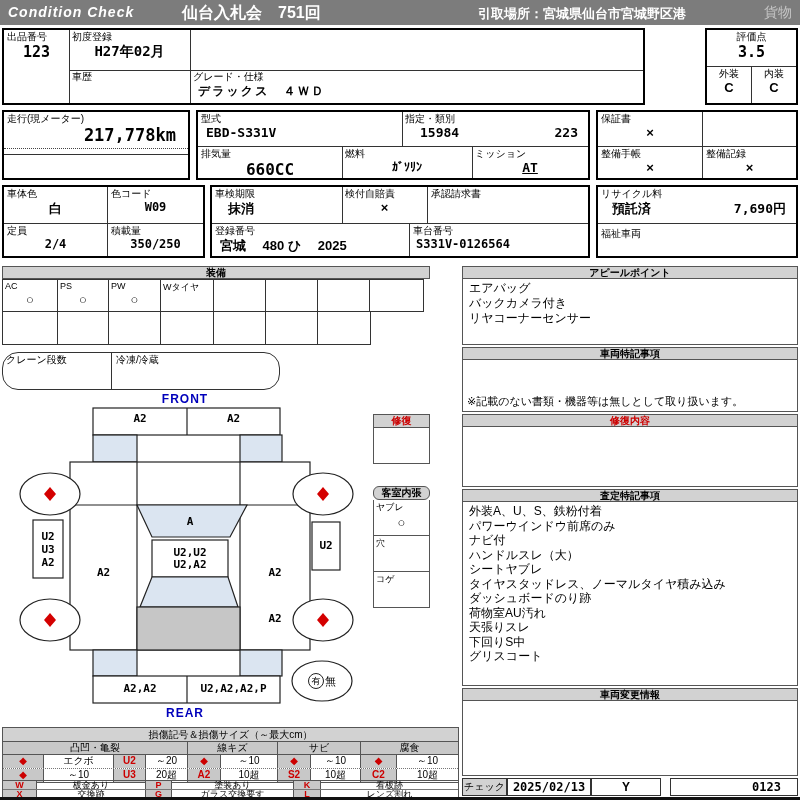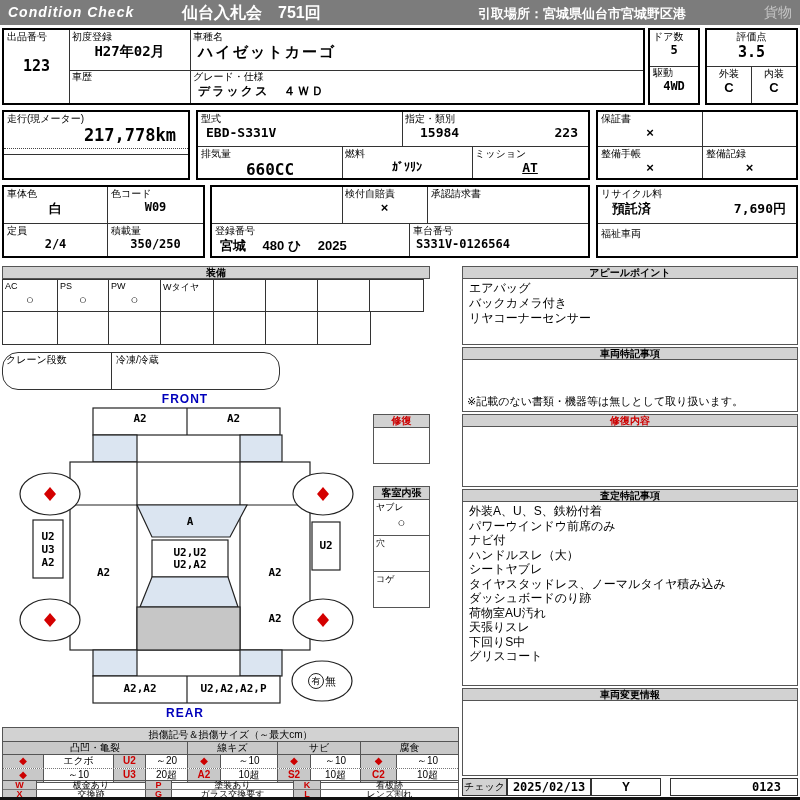--- a/index.html
+++ b/index.html
@@ -41,46 +41,35 @@
     <span class="abs" style="left:478px;top:5px;font-size:13px;font-weight:bold;">引取場所：宮城県仙台市宮城野区港</span>
     <span class="abs" style="right:8px;top:4px;font-size:14px;color:#c4c4c4;">貨物</span>
   </div>
 
   <div class="abs b2" style="left:2px;top:28px;width:643px;height:77px;">
     <div class="vline" style="left:65px;top:0;height:73px;"></div>
     <div class="vline" style="left:186px;top:0;height:73px;"></div>
     <div class="hline" style="left:65px;top:40px;width:574px;"></div>
     <div class="abs" style="left:0;top:0;width:65px;height:73px;">
       <div class="lbl">出品番号</div>
-      <div class="val mono ctr" style="font-size:15px;margin-top:14px;">123</div>
+      <div class="val mono ctr" style="font-size:15px;">123</div>
     </div>
     <div class="abs" style="left:65px;top:0;width:121px;height:40px;">
       <div class="lbl">初度登録</div>
       <div class="val mono ctr" style="font-size:14px;">H27年02月</div>
     </div>
     <div class="abs" style="left:65px;top:40px;width:121px;height:33px;">
       <div class="lbl">車歴</div>
     </div>
-    <div class="abs" style="left:186px;top:0;width:457px;height:40px;">
-      <div class="lbl">車種名</div>
-      <div class="val" style="font-size:15px;padding-left:8px;letter-spacing:2px;">ハイゼットカーゴ</div>
-    </div>
     <div class="abs" style="left:186px;top:40px;width:457px;height:33px;">
       <div class="lbl">グレード・仕様</div>
       <div class="val" style="font-size:12px;padding-left:8px;letter-spacing:2px;">デラックス　４ＷＤ</div>
     </div>
   </div>
 
-  <div class="abs b2" style="left:648px;top:28px;width:52px;height:77px;">
-    <div class="hline" style="left:0;top:36px;width:48px;"></div>
-    <div class="lbl">ドア数</div>
-    <div class="val mono ctr" style="font-size:12px;">5</div>
-    <div class="lbl" style="margin-top:9px;">駆動</div>
-    <div class="val mono ctr" style="font-size:12px;">4WD</div>
-  </div>
 
   <div class="abs b2" style="left:705px;top:28px;width:93px;height:77px;">
     <div class="hline" style="left:0;top:36px;width:89px;"></div>
     <div class="vline" style="left:44px;top:36px;height:37px;"></div>
     <div class="lbl ctr">評価点</div>
     <div class="val mono ctr" style="font-size:15px;">3.5</div>
     <div class="abs" style="left:0;top:37px;width:44px;height:36px;">
       <div class="lbl ctr">外装</div>
       <div class="val ctr" style="font-size:13px;">C</div>
     </div>
@@ -163,20 +152,24 @@
       <div class="lbl">積載量</div>
       <div class="val mono ctr" style="font-size:12px;">350/250</div>
     </div>
   </div>
 
   <div class="abs b2" style="left:210px;top:185px;width:380px;height:73px;">
     <div class="hline" style="left:0;top:36px;width:376px;"></div>
     <div class="vline" style="left:130px;top:0;height:36px;"></div>
     <div class="vline" style="left:215px;top:0;height:36px;"></div>
     <div class="vline" style="left:197px;top:37px;height:32px;"></div>
+    <div class="abs" style="left:0;top:0;width:130px;height:36px;">
+      <div class="lbl">車検期限</div>
+      <div class="val" style="font-size:13px;padding-left:16px;">抹消</div>
+    </div>
     <div class="abs" style="left:130px;top:0;width:85px;height:36px;">
       <div class="lbl">検付自賠責</div>
       <div class="val ctr" style="font-size:13px;">×</div>
     </div>
     <div class="abs" style="left:216px;top:0;width:160px;height:36px;">
       <div class="lbl">承認請求書</div>
     </div>
     <div class="abs" style="left:0;top:37px;width:197px;height:32px;">
       <div class="lbl">登録番号</div>
       <div class="val" style="font-size:13px;padding-left:8px;">宮城　 480 ひ　 2025</div>
@@ -289,21 +282,21 @@
   <div class="dlabel" style="left:187px;top:682px;width:93px;">U2,A2,A2,P</div>
   <div class="abs" style="left:298px;top:672px;width:48px;height:18px;display:flex;align-items:center;justify-content:center;gap:1px;">
     <span style="display:inline-block;width:14px;height:14px;border:1px solid #222;border-radius:50%;font-size:9px;line-height:14px;text-align:center;">有</span>
     <span style="font-size:11px;">無</span>
   </div>
   <div class="abs blue ctr" style="left:150px;top:706px;width:70px;font-size:12px;font-weight:bold;letter-spacing:1px;">REAR</div>
 
   <div class="hdrbar red" style="left:373px;top:414px;width:57px;height:14px;">修復</div>
   <div class="secbody" style="left:373px;top:428px;width:57px;height:36px;"></div>
 
-  <div class="hdrbar" style="left:373px;top:486px;width:57px;height:14px;">客室内張</div>
+  <div class="hdrbar" style="left:373px;top:486px;width:57px;height:14px;border-radius:6px;">客室内張</div>
   <div class="secbody" style="left:373px;top:500px;width:57px;height:36px;">
     <div style="font-size:9px;padding:1px 2px;">ヤブレ</div>
     <div class="ctr" style="font-size:13px;">○</div>
   </div>
   <div class="secbody" style="left:373px;top:536px;width:57px;height:36px;">
     <div style="font-size:9px;padding:1px 2px;">穴</div>
   </div>
   <div class="secbody" style="left:373px;top:572px;width:57px;height:36px;">
     <div style="font-size:9px;padding:1px 2px;">コゲ</div>
   </div>

